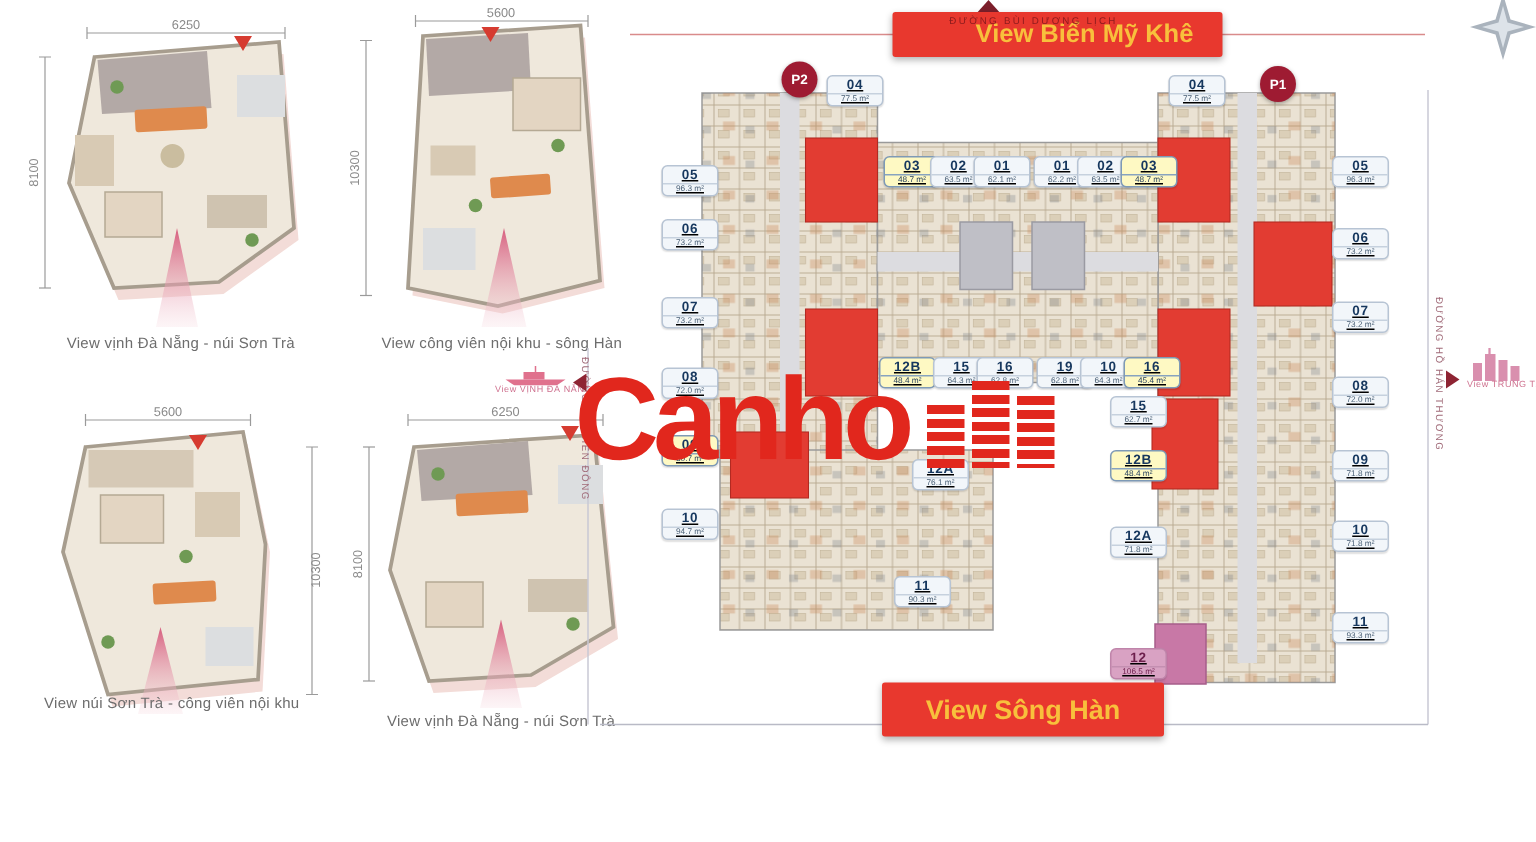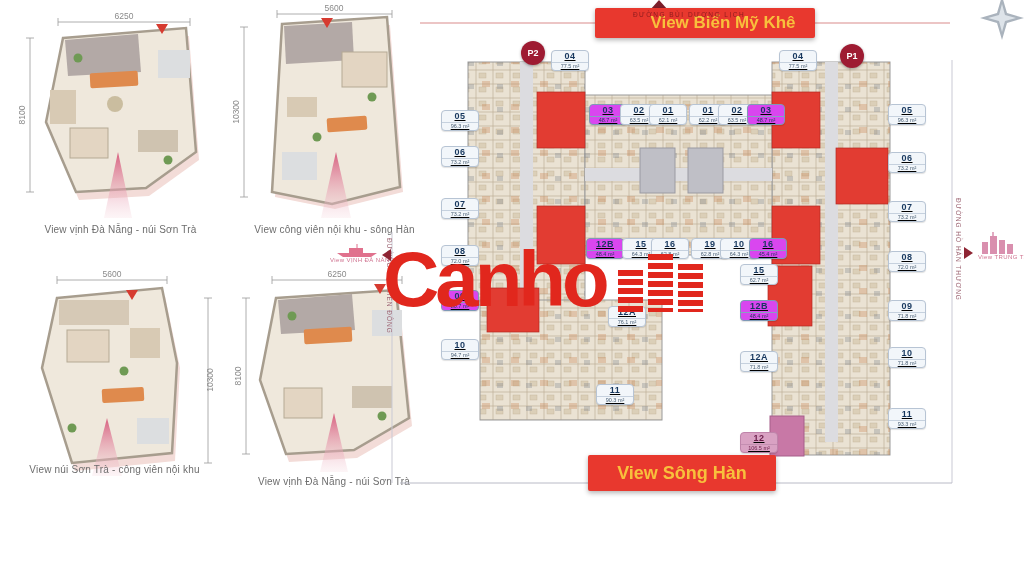--- a/index.html
+++ b/index.html
@@ -28,21 +28,21 @@
   .p-badge{position:absolute;width:24px;height:24px;border-radius:50%;background:#9e1b32;color:#fff;
            font-weight:bold;font-size:9px;display:flex;align-items:center;justify-content:center;
            box-shadow:0 1px 3px rgba(0,0,0,.35);z-index:26;}
 
   
   #chips{left:0;top:0;width:1024px;height:561px;z-index:20;pointer-events:none;}
   .chip{position:absolute;width:36px;background:#f2f6fa;border:1px solid #b7c4d4;border-radius:4px;
         text-align:center;box-shadow:0 1px 1px rgba(0,0,0,.12);text-decoration:underline;}
   .chip-id{display:block;font-weight:bold;font-size:9px;line-height:11px;color:#16375e;letter-spacing:.5px;}
   .chip-area{display:block;font-size:5.5px;line-height:7px;color:#4a6076;border-top:1px solid #c6d1de;}
-  .chip.hl{background:#d946ef;border-color:#7e9ab6;text-align:center;}
+  .chip.hl{background:#fef9c3;border-color:#7e9ab6;text-align:center;}
   .chip.hl .chip-area{border-top-color:#87a3bf;color:#223d5c;}
   .chip.pink{background:#d9a2c3;border-color:#bf84aa;margin-top:20px;}
   .chip.pink .chip-id{color:#6d1f4c;}
   .chip.pink .chip-area{border-top-color:#c48fb1;color:#6d1f4c;}
 
   
   .edge-view{position:absolute;z-index:9;text-align:center;}
   .edge-view .ev-label{font-size:6px;color:#cf7390;letter-spacing:.4px;white-space:nowrap;}
   .arrow-left{width:0;height:0;border-top:6px solid transparent;border-bottom:6px solid transparent;
               border-right:9px solid #8e2433;}

